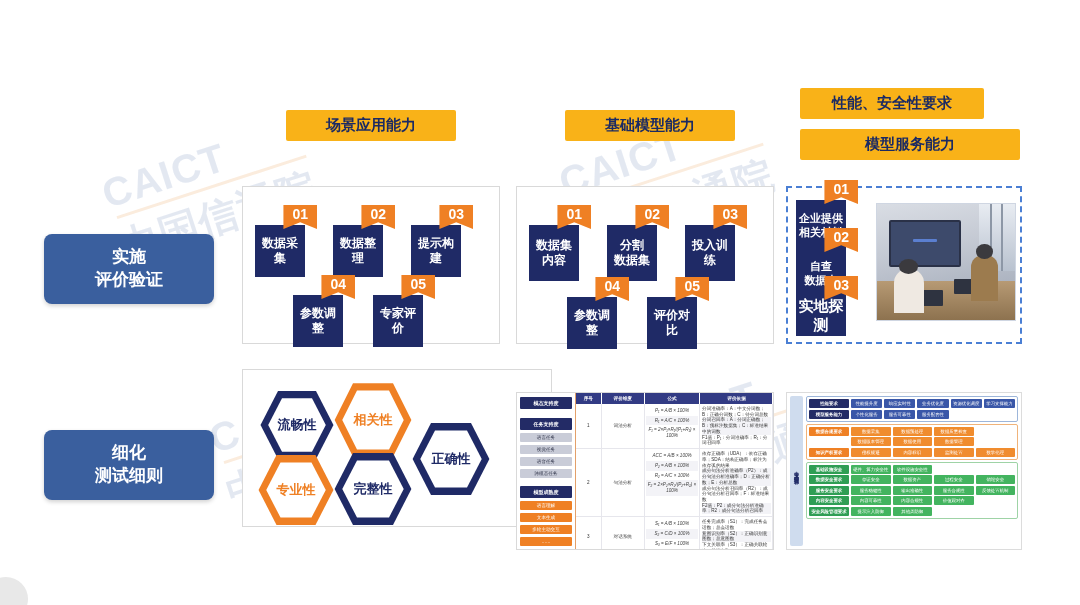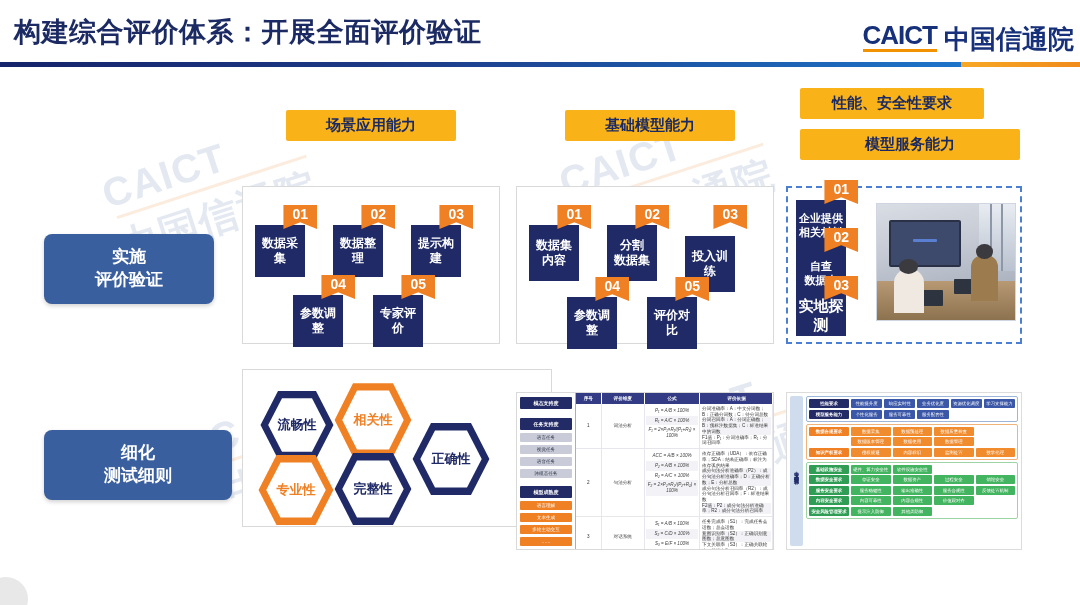--- a/index.html
+++ b/index.html
@@ -60,21 +60,21 @@
   .hd-3 { left:800px; top:88px;  width:184px; }
   .hd-4 { left:800px; top:129px; width:220px; }
 
   
   .rail {
     position:absolute; background:#3a5f9e; color:#fff;
     border-radius:8px; text-align:center; font-weight:700; font-size:17px;
     line-height:1.35; padding:12px 0; box-shadow:0 2px 4px rgba(0,0,0,.18);
   }
   .rail-1 { left:44px; top:234px; width:170px; }
-  .rail-2 { left:44px; top:430px; width:188px; }
+  .rail-2 { left:44px; top:430px; width:170px; }
 
   
   .panel { position:absolute; background:#fff; border:1px solid #d9d9d9; }
   .panel-dash { position:absolute; background:#fff; border:2px dashed #4a7fd4; }
 
   
   .step { position:absolute; width:50px; }
   .step-tag {
     position:absolute; right:-12px; top:-20px; z-index:3;
     background:#ef8024; color:#fff; font-weight:800; font-size:14px;
@@ -192,31 +192,20 @@
     <span class="cai">CAICT</span><span class="bar"></span><span class="cai">中国信通院</span>
   </div>
   <div class="wm wm-4">
     <span class="cai">CAICT</span><span class="bar"></span><span class="cai">中国信通院</span>
   </div>
   <div class="wm wm-5">
     <span class="cai">信通院</span>
   </div>
   <div class="corner-dot"></div>
 
-  <div class="header">
-    <div class="title">构建综合评价体系：开展全面评价验证</div>
-    <div class="logo">
-      <span class="logo-caict">CAICT</span>
-      <span class="logo-cn">中国信通院</span>
-    </div>
-    <div class="rule">
-      <div class="rule-l"></div>
-      <div class="rule-r"></div>
-    </div>
-  </div>
 
   <div class="chip-hd hd-1">场景应用能力</div>
   <div class="chip-hd hd-2">基础模型能力</div>
   <div class="chip-hd hd-3">性能、安全性要求</div>
   <div class="chip-hd hd-4">模型服务能力</div>
 
   <div class="rail rail-1">
     <div>实施</div>
     <div>评价验证</div>
   </div>
@@ -254,21 +243,21 @@
       <div class="step-body" style="white-space:pre-line;">数据集
 内容</div>
     </div>
     <div class="step tall" style="left:90px; top:38px;">
       <div class="step-tag">02</div>
       <div class="step-body" style="white-space:pre-line;">分割
 数据集</div>
     </div>
     <div class="step tall" style="left:168px; top:38px;">
       <div class="step-tag">03</div>
-      <div class="step-body" style="white-space:pre-line;margin-top:11px;">投入训练</div>
+      <div class="step-body" style="white-space:pre-line;">投入训练</div>
     </div>
     <div class="step" style="left:50px; top:110px;">
       <div class="step-tag">04</div>
       <div class="step-body">参数调整</div>
     </div>
     <div class="step" style="left:130px; top:110px;">
       <div class="step-tag">05</div>
       <div class="step-body">评价对比</div>
     </div>
   </div>

